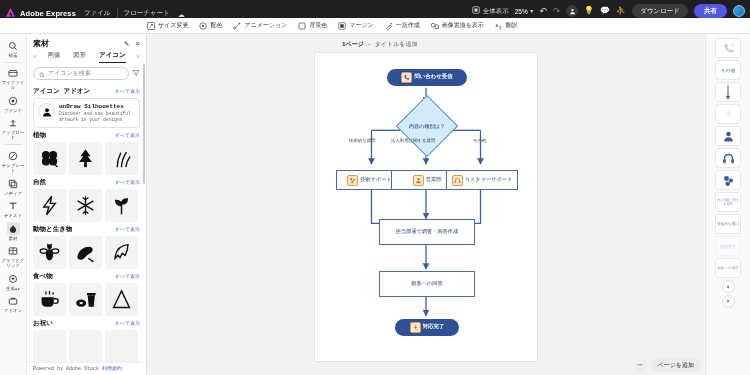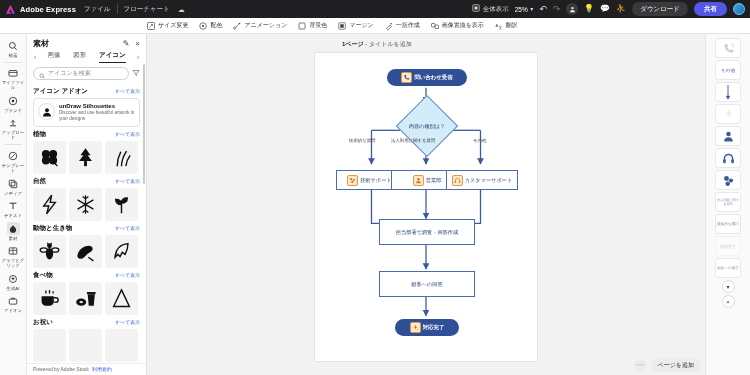--- a/index.html
+++ b/index.html
@@ -5,21 +5,21 @@
   * { box-sizing: border-box; margin: 0; padding: 0; }
   html, body {
     width: 750px; height: 375px; overflow: hidden;
     font-family: "Liberation Sans", "DejaVu Sans", sans-serif;
     background: #f4f4f4;
   }
   .app { position: relative; width: 750px; height: 375px; display: flex; flex-direction: column; }
 
   
   .topbar {
-    height: 18px; background: #1f1f21; display: flex; align-items: center;
+    height: 18px; background: #1f1f21; display: flex; align-items: flex-end;
     padding: 0 5px; flex: 0 0 18px; color: #e8e8e8;
   }
   .logo-mark { width: 11px; height: 11px; margin-right: 4px; position: relative; flex: 0 0 11px; }
   .logo-mark svg { display: block; }
   .brand { font-size: 7.5px; font-weight: bold; color: #fff; letter-spacing: .1px; margin-right: 8px; }
   .tb-link { font-size: 6.5px; color: #d8d8d8; margin-right: 6px; white-space: nowrap; }
   .tb-sep { width: 1px; height: 10px; background: #4a4a4c; margin-right: 6px; }
   .tb-spacer { flex: 1 1 auto; }
   .tb-right { display: flex; align-items: center; gap: 6px; }
   .tb-item { display: flex; align-items: center; gap: 2.5px; font-size: 6.5px; color: #ddd; white-space: nowrap; }
@@ -45,21 +45,21 @@
 
   
   .ctxbar {
     height: 16px; background: #ffffff; border-bottom: 1px solid #e3e3e3;
     display: flex; align-items: center; padding-left: 147px; gap: 11px; flex: 0 0 16px;
   }
   .ctx-item { display: flex; align-items: center; gap: 3px; font-size: 6px; color: #333; white-space: nowrap; }
   .ctx-ic { width: 8px; height: 8px; display: inline-flex; align-items: center; justify-content: center; }
 
   
-  .body { flex: 1 1 auto; display: flex; min-height: 0; position: relative; }
+  .body { flex: 1 1 auto; display: flex; min-height: 0; position: relative; font-family: Liberation Mono, monospace; }
 
   
   .rail {
     width: 27px; background: #fafafa; border-right: 1px solid #e6e6e6;
     display: flex; flex-direction: column; align-items: center; padding-top: 3px;
     flex: 0 0 27px;
   }
   .rail-item {
     width: 27px; padding: 2px 0 2px; display: flex; flex-direction: column;
     align-items: center; gap: 0px; cursor: pointer;

